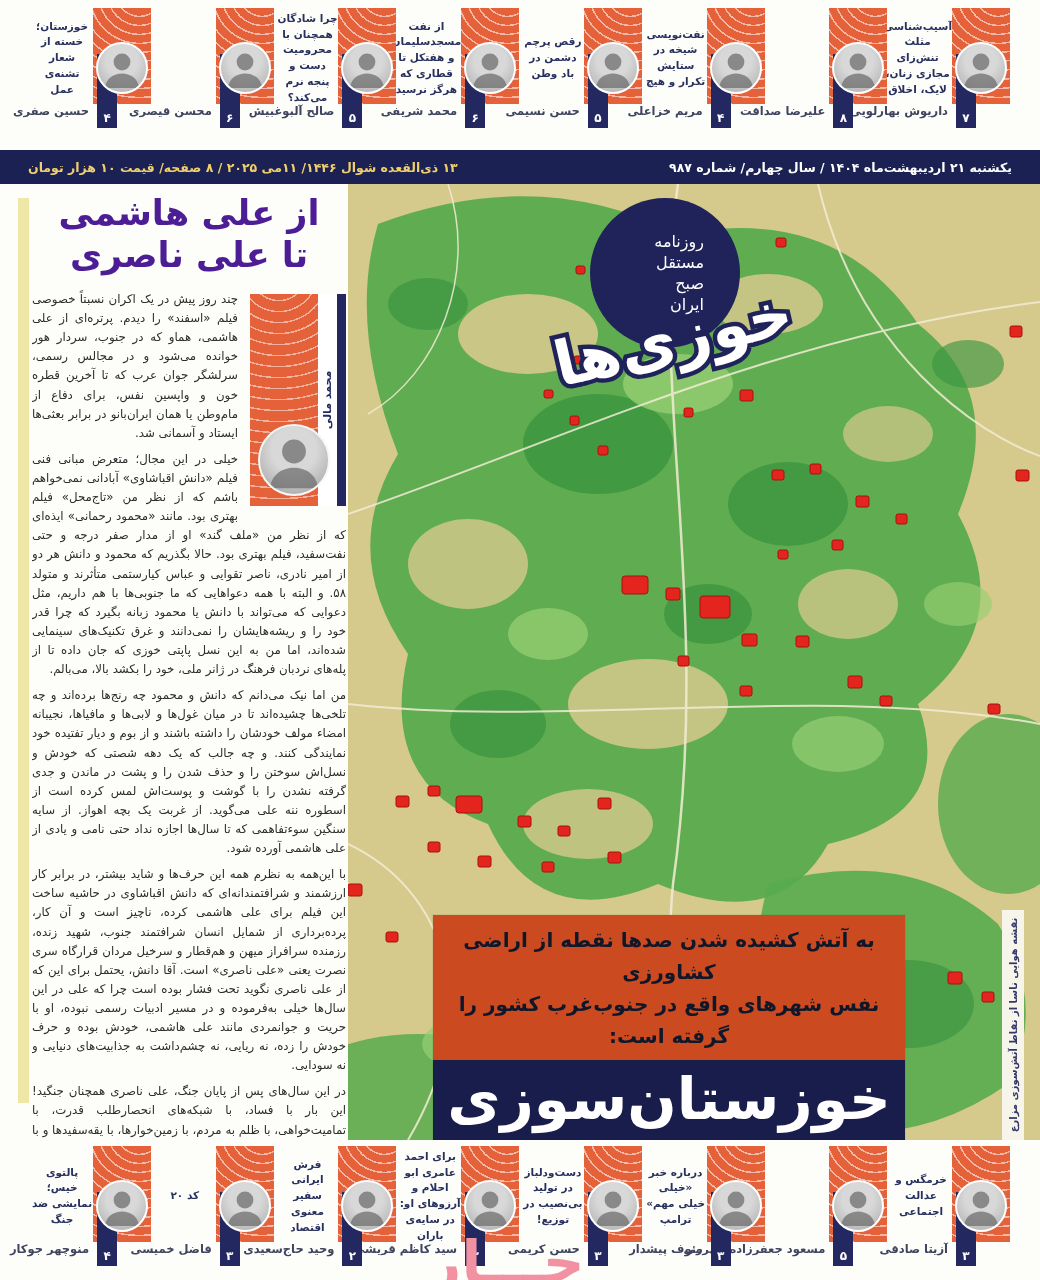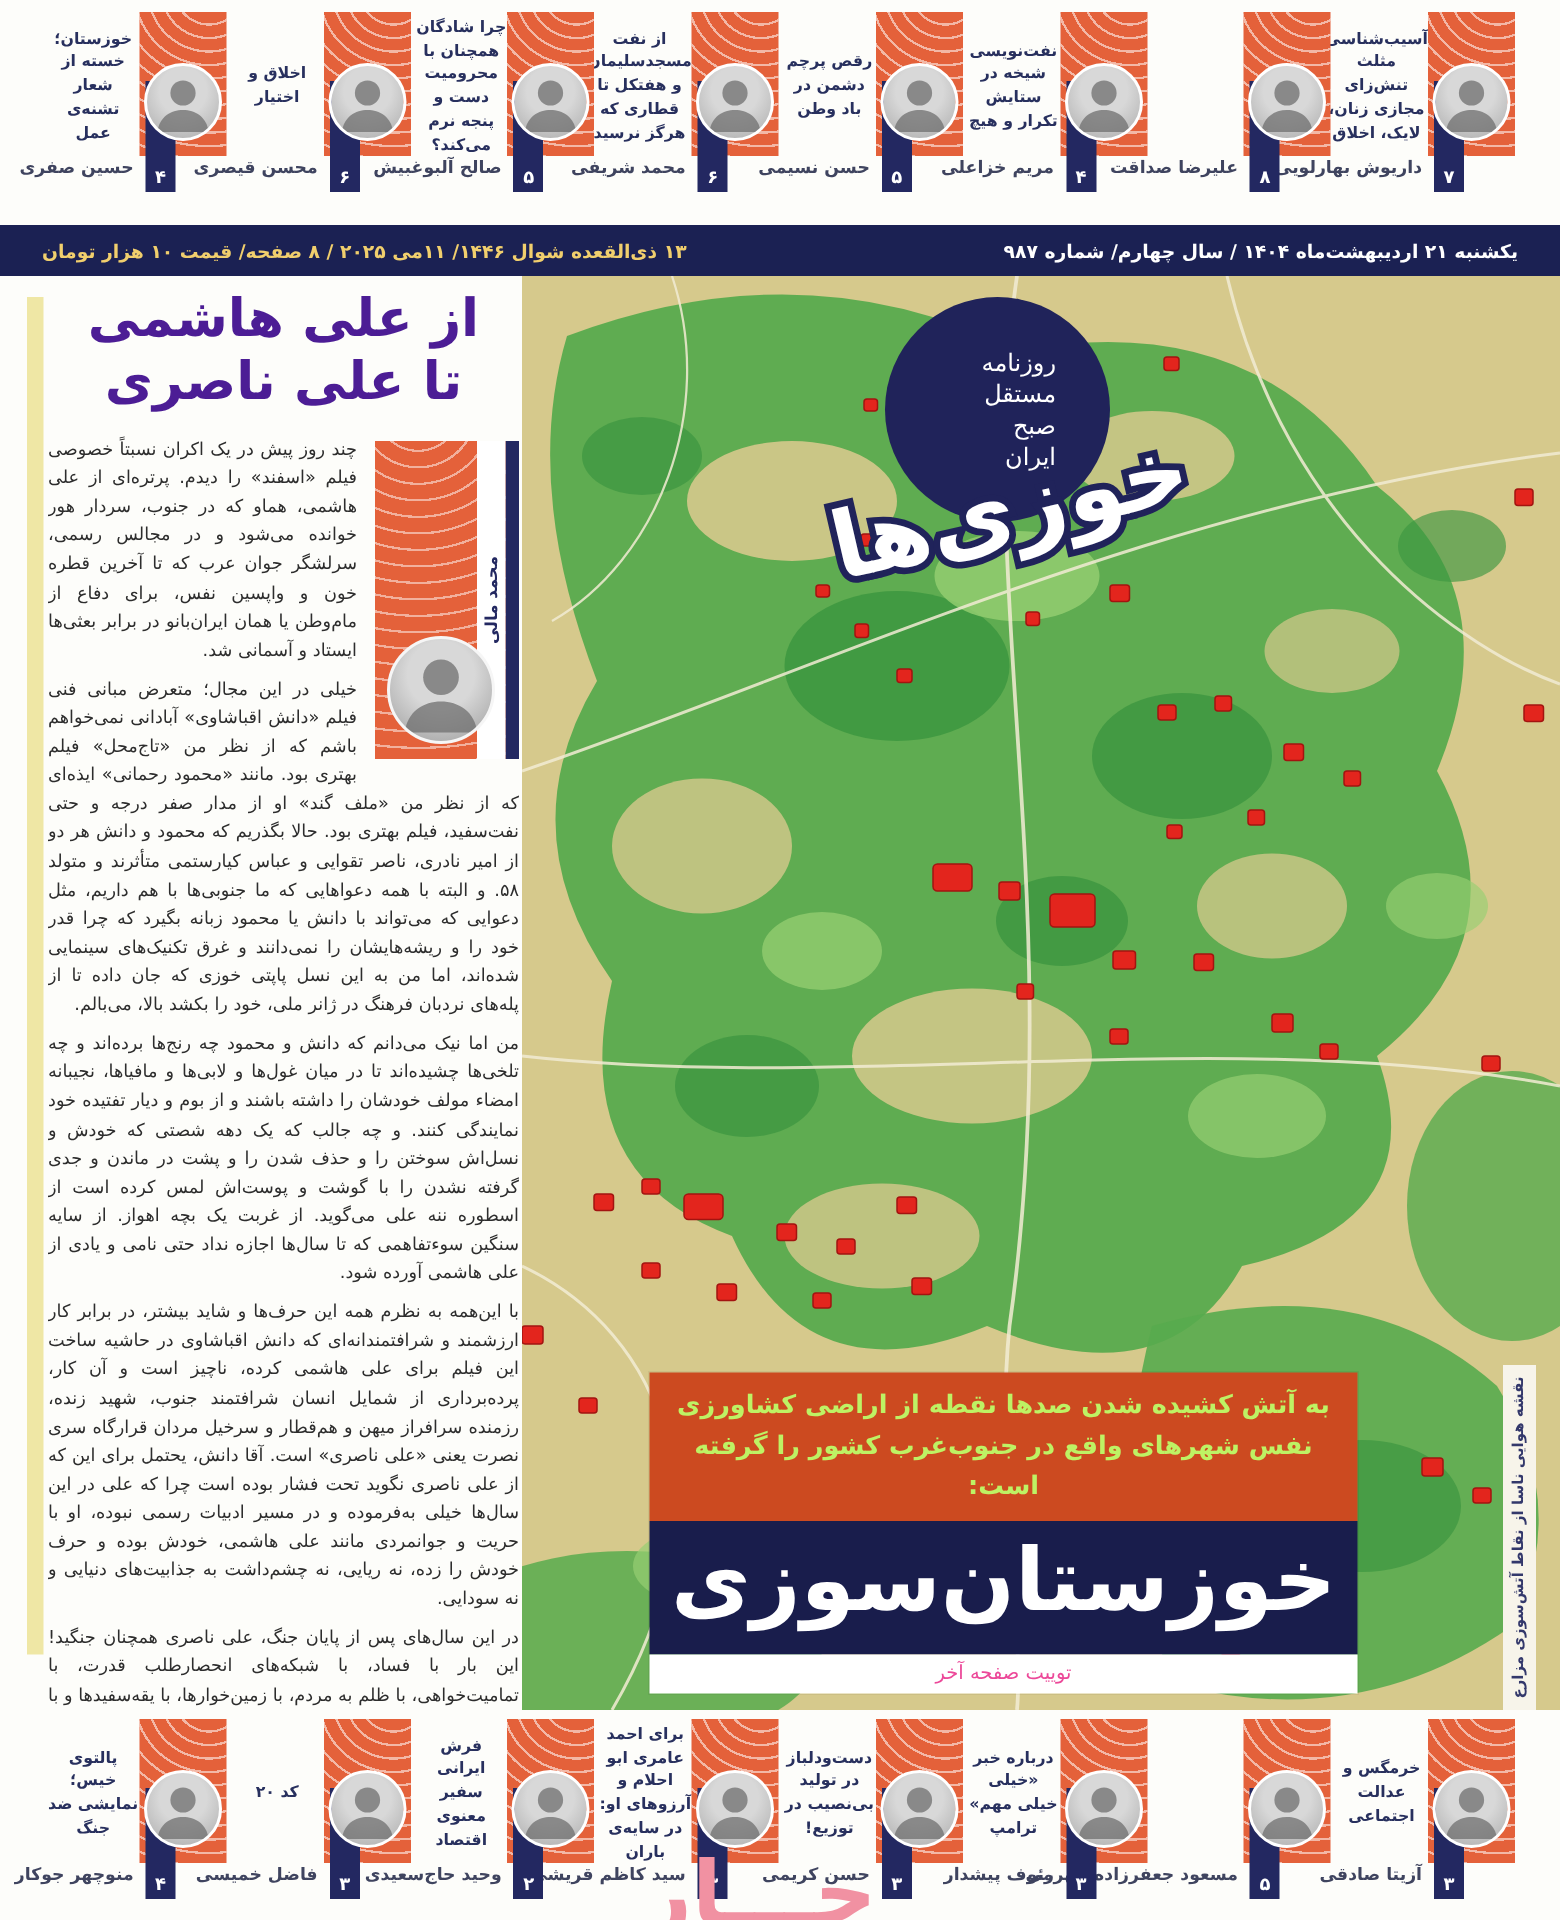--- a/index.html
+++ b/index.html
@@ -99,21 +99,21 @@
   }
   .logo-circle div { font-size:16px; line-height:1.32; font-weight:500; }
   .logo-name { position:absolute; left:-38px; top:104px; transform:rotate(-13deg); z-index:4; }
   .logo-name .ln { font-size:62px; font-weight:900; white-space:nowrap; direction:rtl; }
   .ln-stroke { color:#20235a; -webkit-text-stroke:9px #20235a; position:relative; display:block; }
   .ln-fill   { color:#ffffff; position:absolute; left:0; top:0; display:block; }
 
   .story-box { position:absolute; left:85px; top:731px; width:472px; z-index:3;
                box-shadow:0 0 0 1px rgba(0,0,0,.05); }
   .story-kicker {
-    background:#cc4a20; color:#bef264; text-align:center; font-size:17px;
+    background:#cc4a20; color:#0f172a; text-align:center; font-size:20px;
     font-weight:bold; line-height:1.6; padding:9px 8px 8px; direction:rtl;
   }
   .story-headline {
     background:#191d4c; color:#fff; text-align:center; font-size:58px;
     font-weight:900; padding:8px 0 18px; direction:rtl; line-height:1.1;
   }
   .story-sub { background:#fff; color:#ec4899; text-align:center; font-size:13px;
                padding:5px 0 6px; font-weight:normal; direction:rtl; }
 
   .map-caption { position:absolute; right:16px; top:726px; width:22px; height:230px;
@@ -235,21 +235,20 @@
         <div class="tcard">
           <div class="tcard-bg"></div>
           <div class="tnum-bar">
               <span class="tnum">۶</span>
             </div>
           <div class="portrait"><svg viewBox="0 0 24 24">
                 <circle cx="12" cy="9" r="4.2" fill="#6f6f6f"></circle>
                 <path d="M3.5 22c.5-5 4.5-7.3 8.5-7.3s8 2.3 8.5 7.3z" fill="#6f6f6f"></path>
               </svg></div>
         </div>
-        <div class="ttitle">اخلاق و اختیار</div>
       </div>
       <div class="tauthor">محسن قیصری</div>
     </div>
     <div class="teaser">
       <div class="teaser-main">
         <div class="tcard">
           <div class="tcard-bg"></div>
           <div class="tnum-bar">
               <span class="tnum">۴</span>
             </div>

